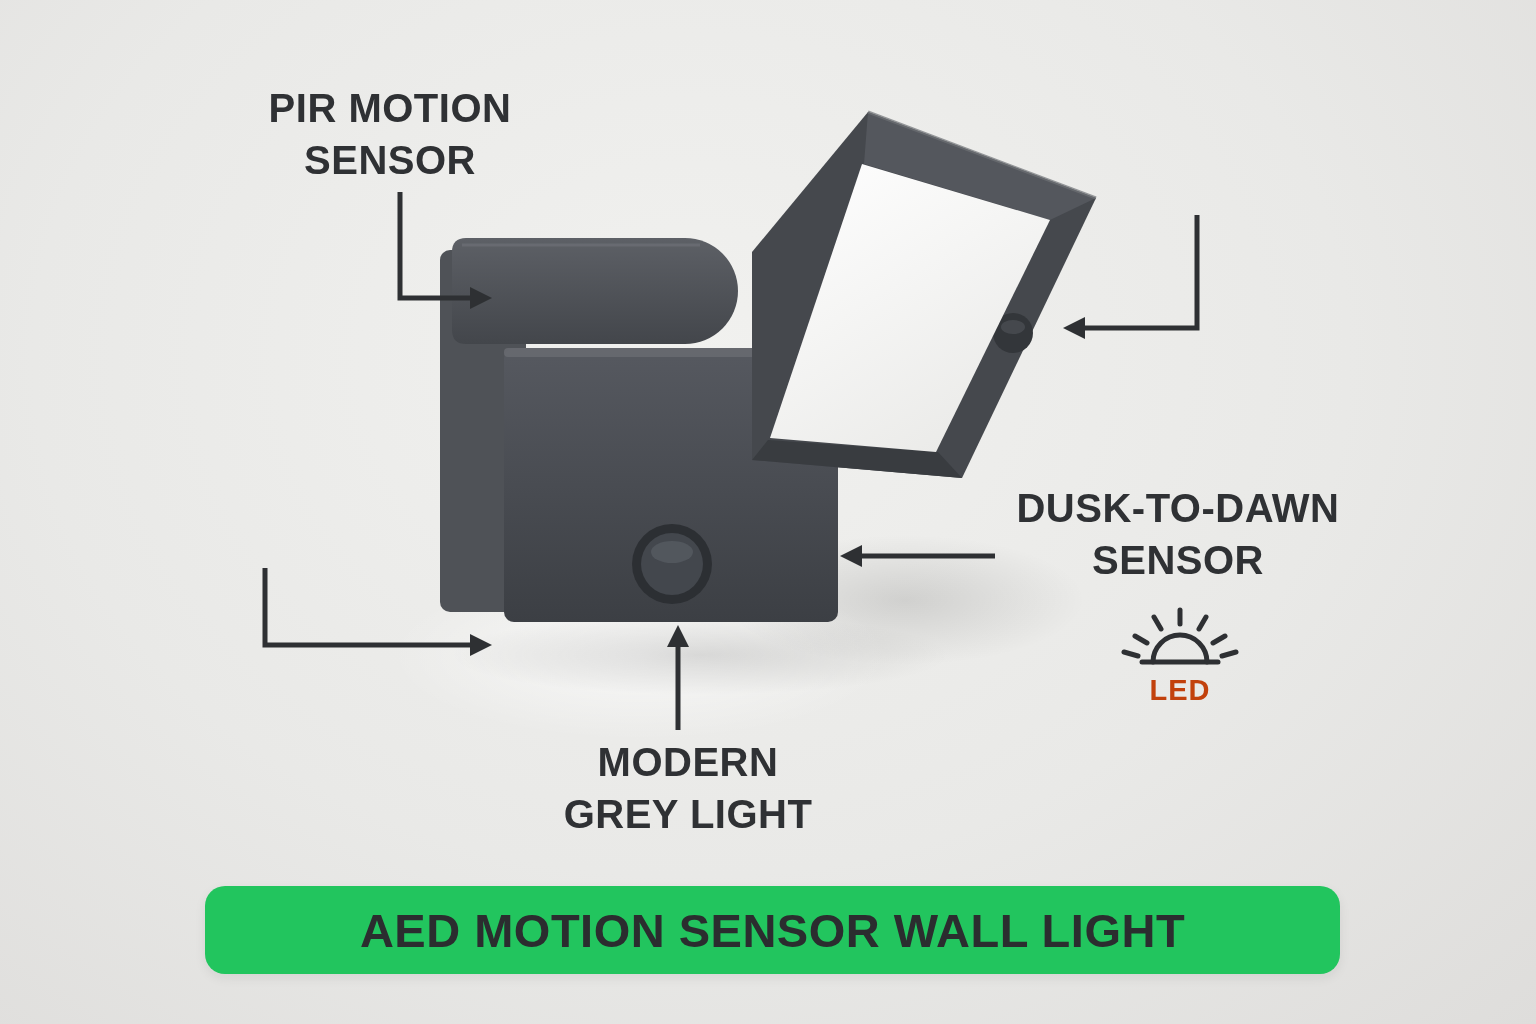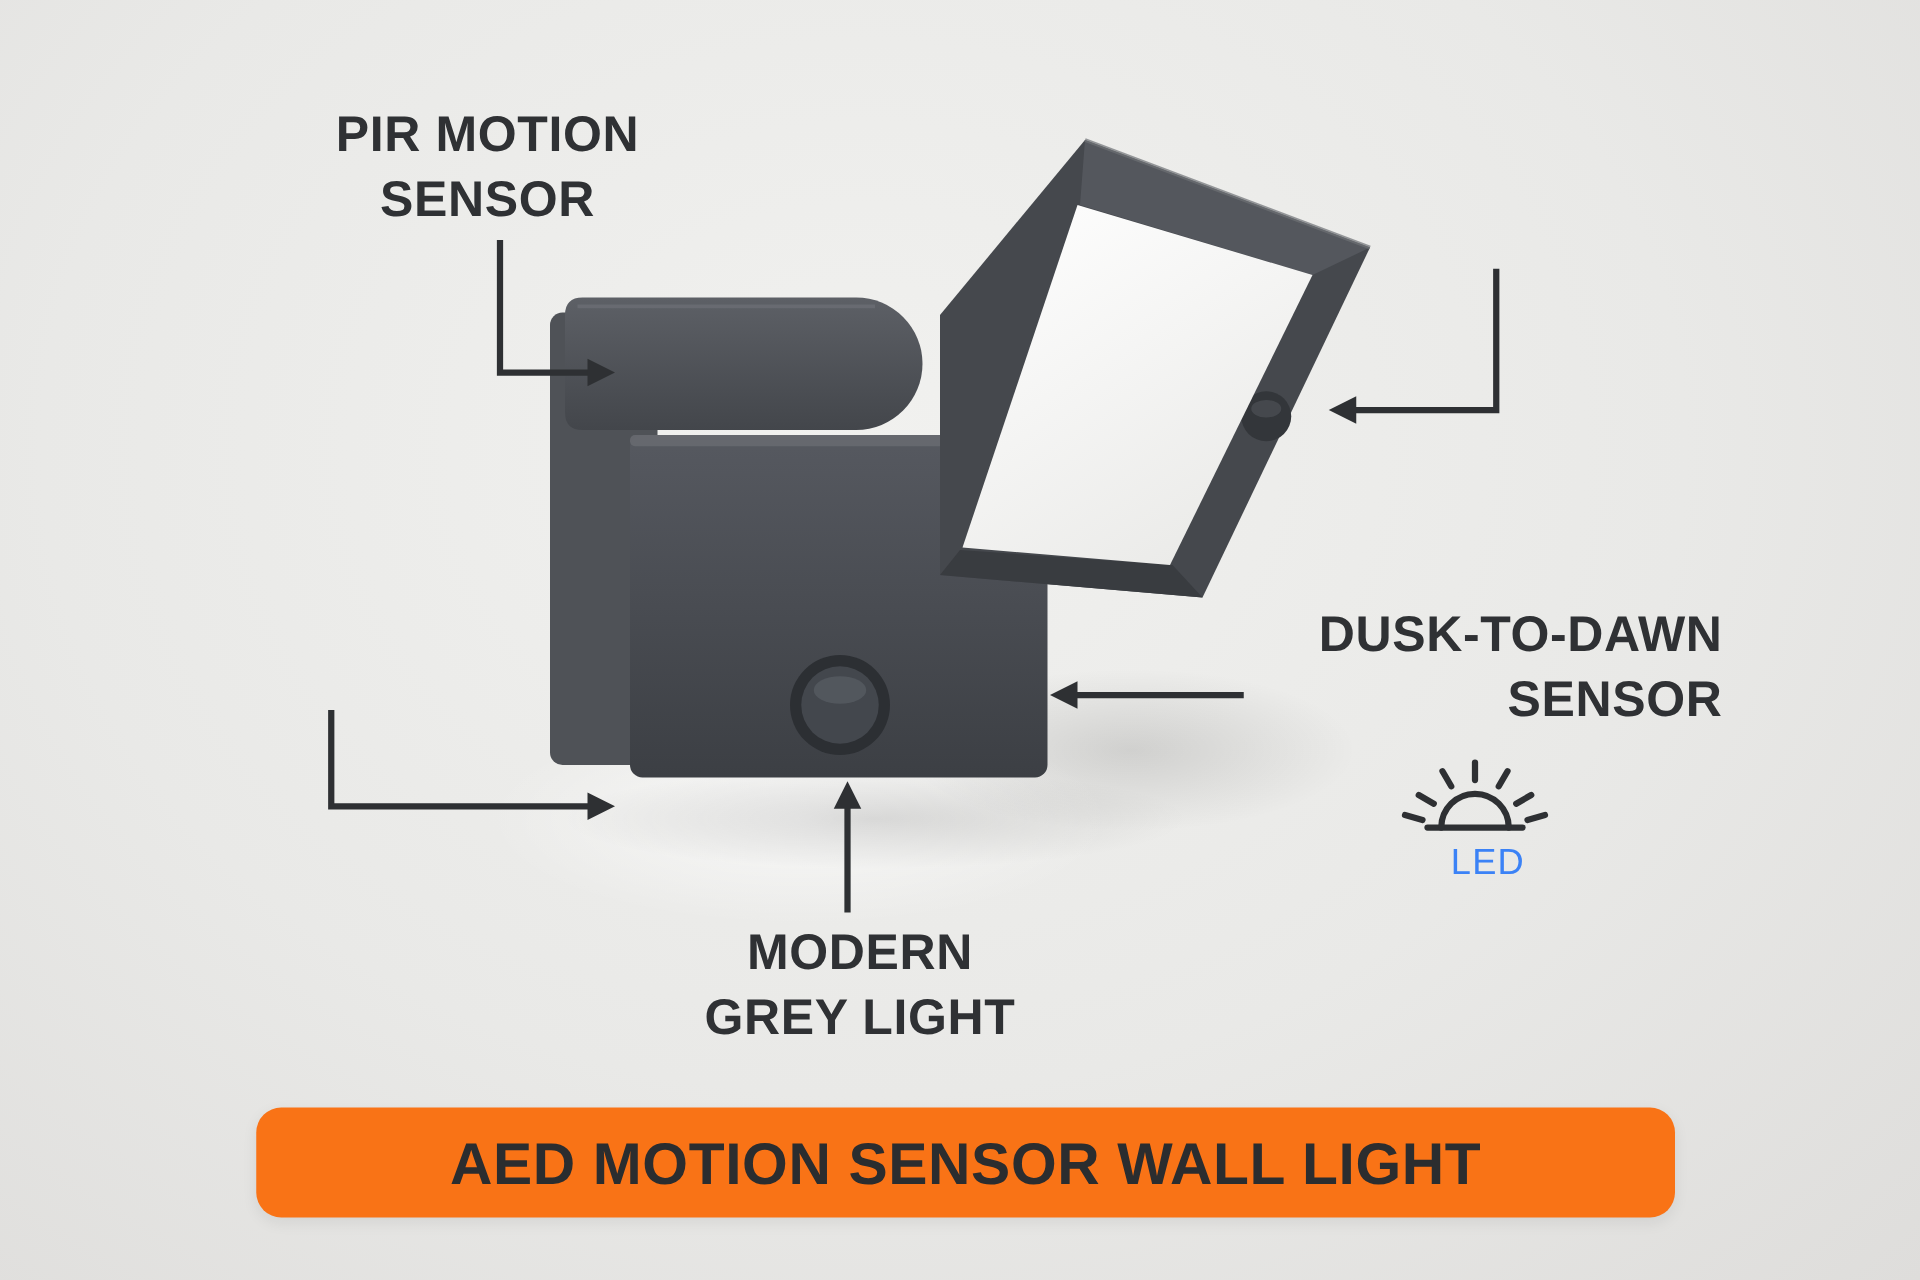--- a/index.html
+++ b/index.html
@@ -16,30 +16,30 @@
     text-align:center;
     font-weight:700;
     font-size:40px;
     line-height:1.3;
     letter-spacing:0.5px;
     color:#2f3134;
   }
   .callout span{display:block;}
   .led-caption{
     position:absolute;
-    text-align:right;
-    font-weight:400;
+    text-align:center;
+    font-weight:700;
     font-size:29px;
-    color:#3b82f6;
+    color:#c2410c;
     letter-spacing:1px;
   }
   .banner{
     position:absolute;
     left:205px;top:886px;width:1135px;height:88px;
-    background:#f97316;
+    background:#22c55e;
     border-radius:20px;
     display:flex;align-items:center;justify-content:center;
     box-shadow:0 4px 12px rgba(0,0,0,0.07);
   }
   .banner-title{
     font-weight:700;
     font-size:47px;
     letter-spacing:0.5px;
     color:#2b2d2f;
   }
@@ -141,21 +141,21 @@
     </g>
   </svg>
 
   <div class="callout" style="left:190px;top:82px;width:400px;">
     <span>PIR MOTION</span>
     <span>SENSOR</span>
   </div>
 
 
 
-  <div class="callout" style="left:978px;top:482px;width:400px;text-align:right;">
+  <div class="callout" style="left:978px;top:482px;width:400px;">
     <span>DUSK-TO-DAWN</span>
     <span>SENSOR</span>
   </div>
 
   <div class="callout" style="left:488px;top:736px;width:400px;">
     <span>MODERN</span>
     <span>GREY LIGHT</span>
   </div>
 
   <div class="led-caption" style="left:1140px;top:674px;width:80px;">LED</div>

